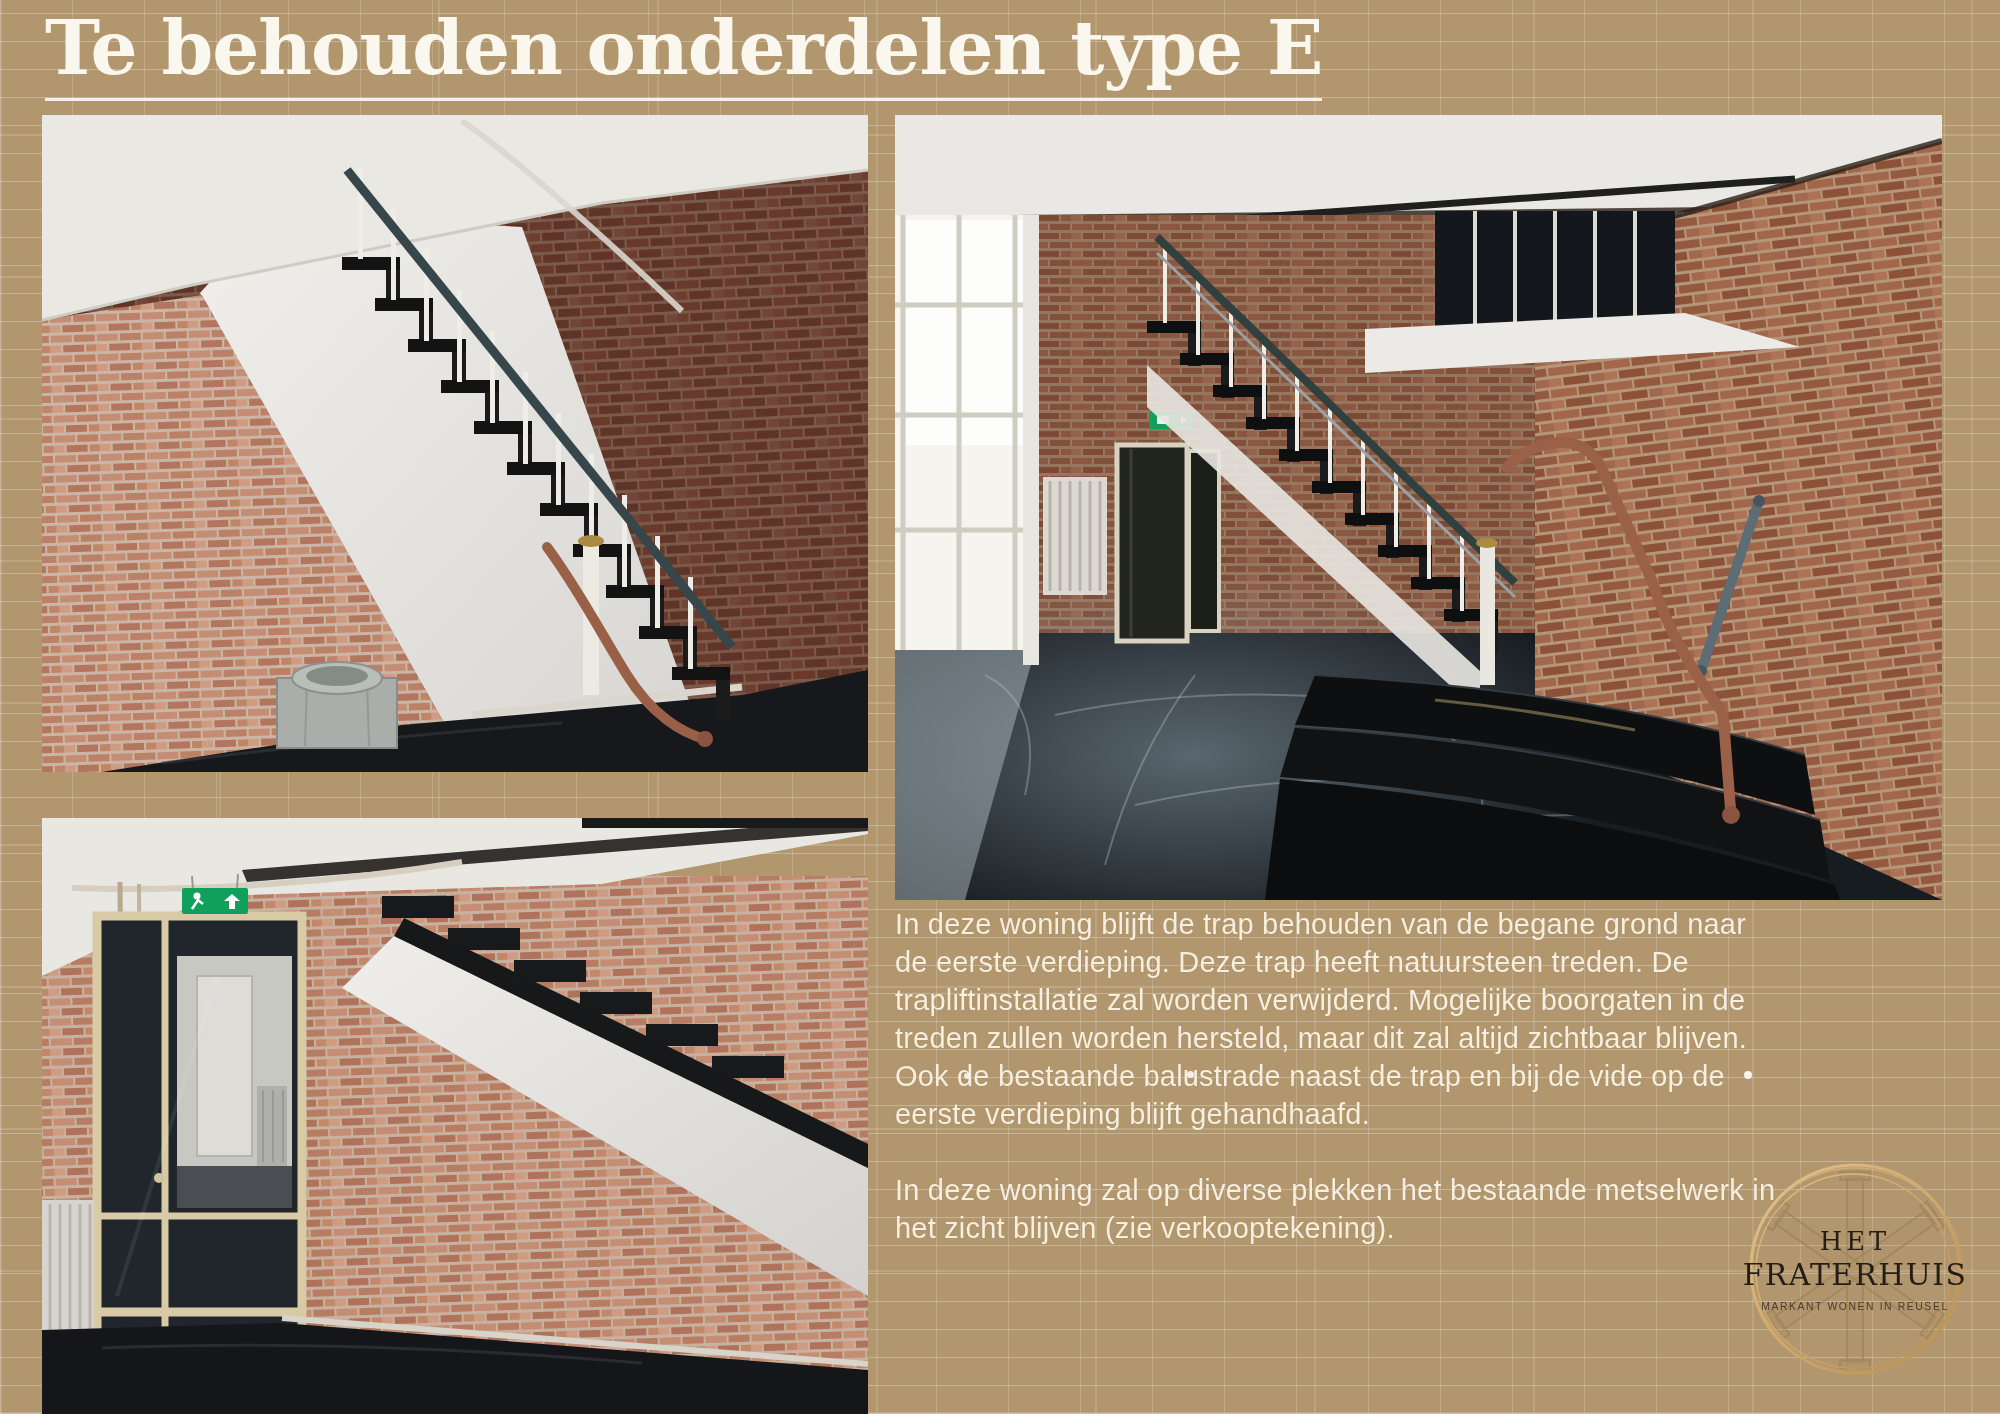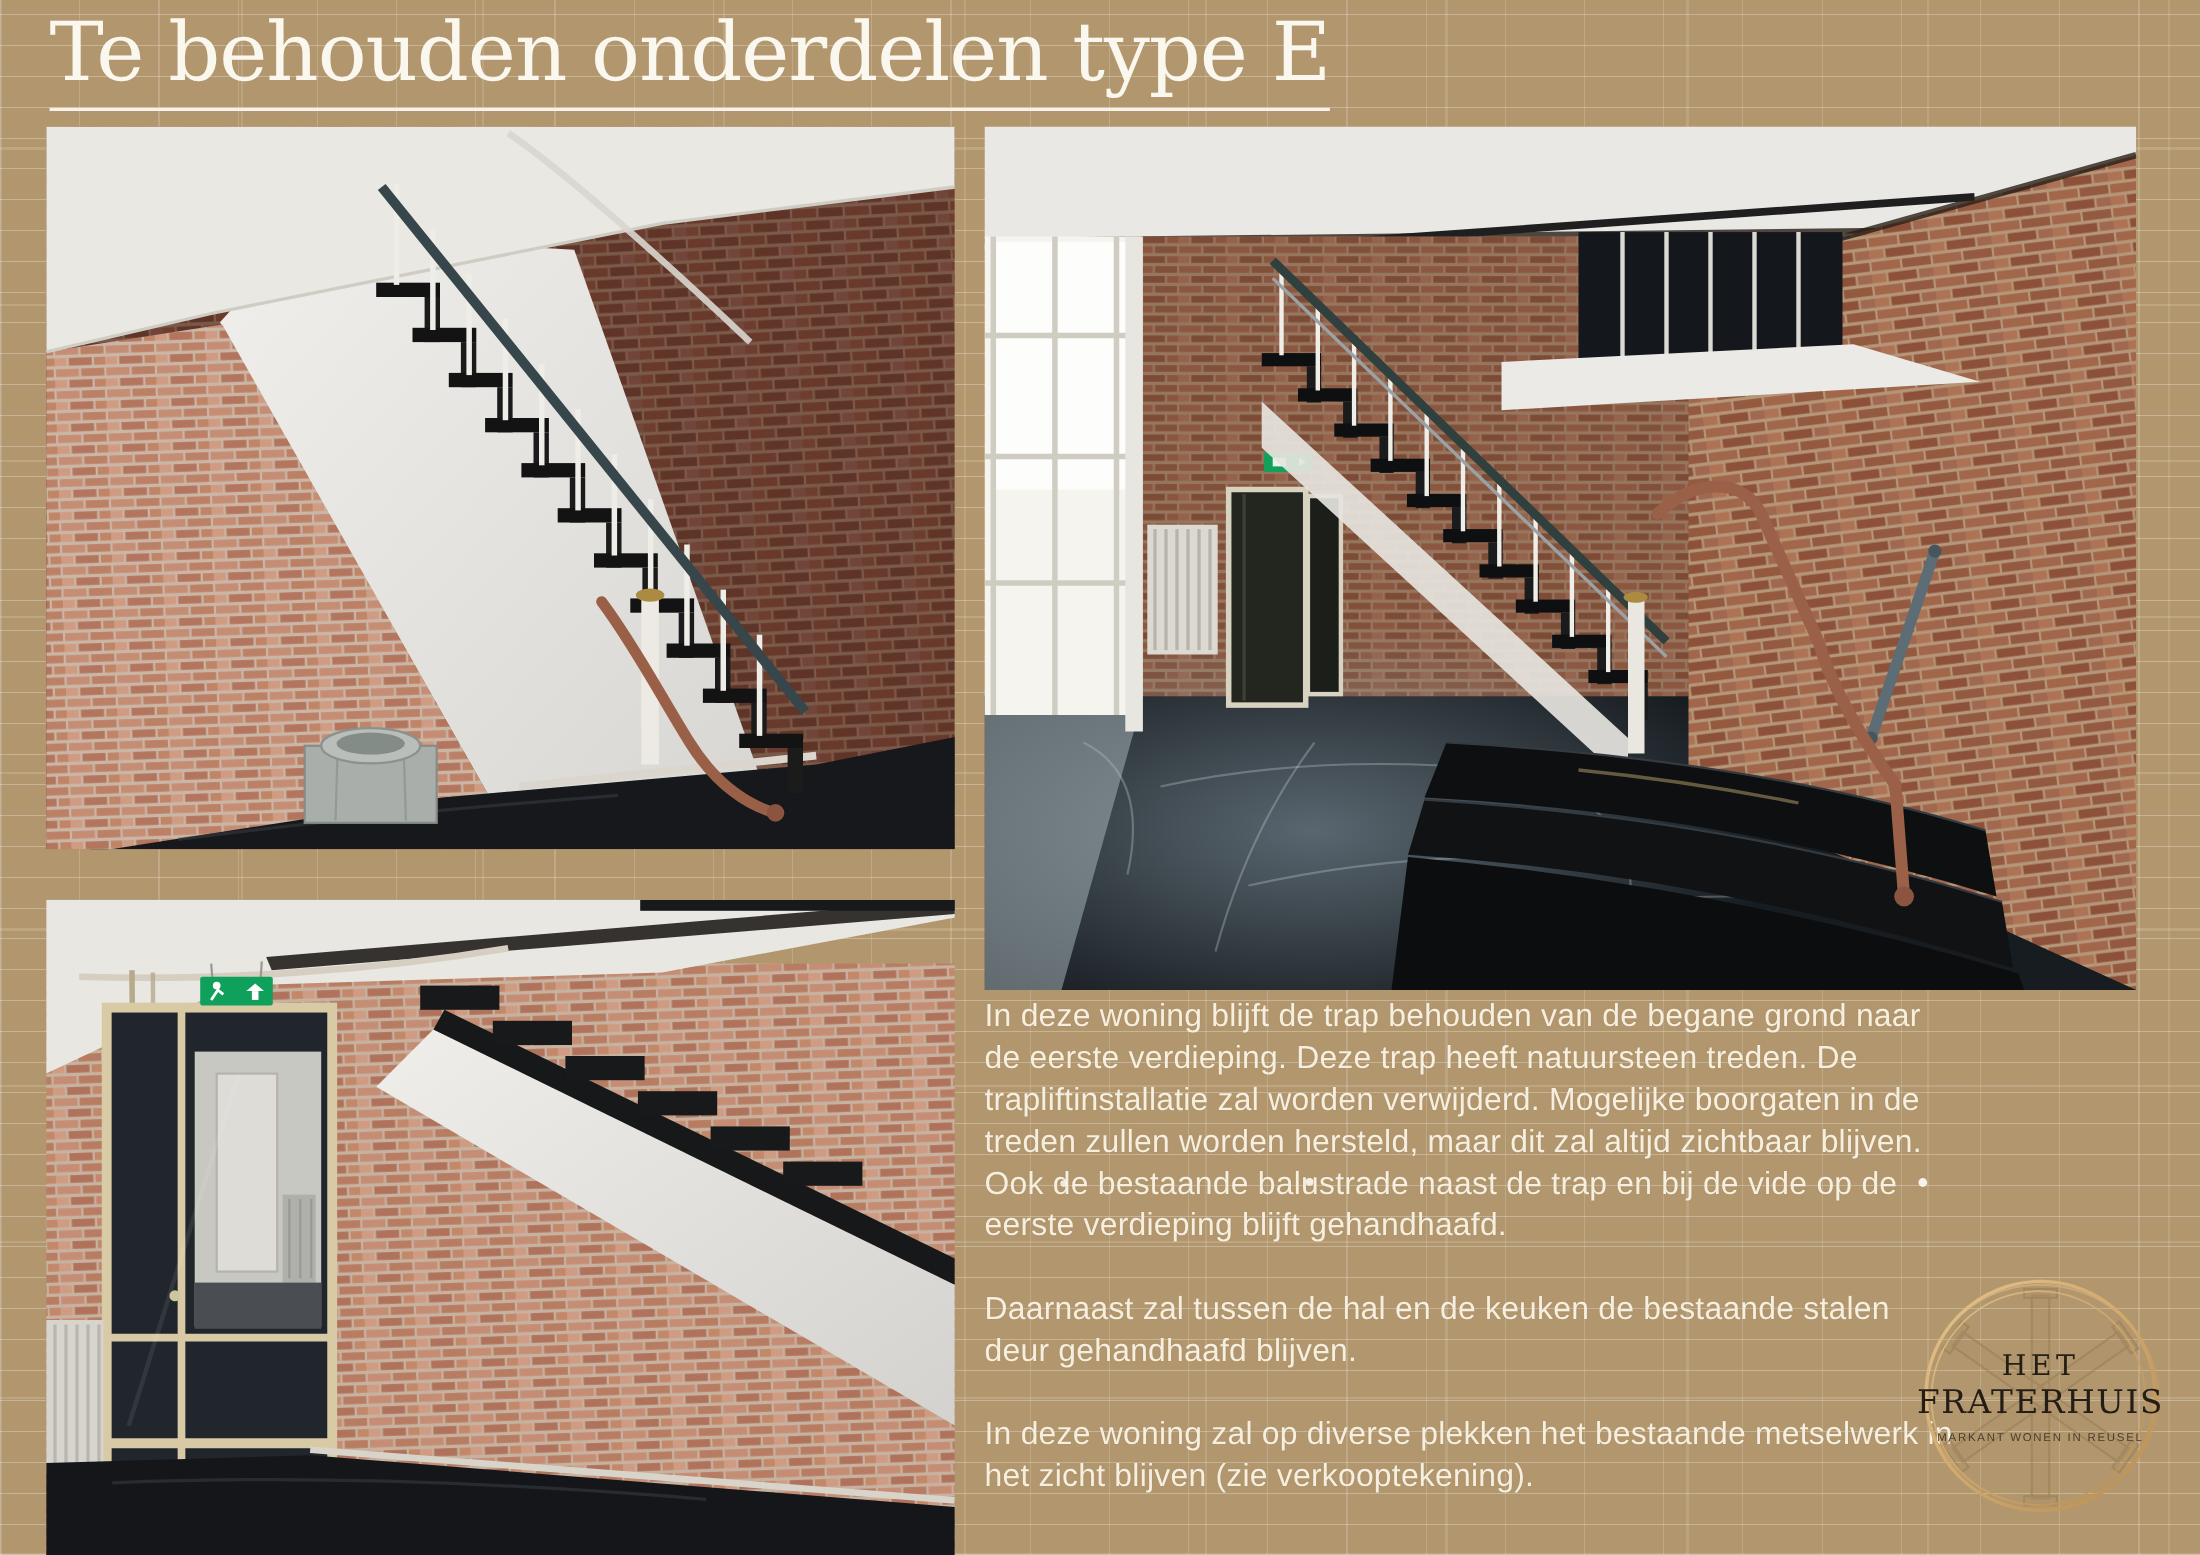--- a/index.html
+++ b/index.html
@@ -10,21 +10,21 @@
       repeating-linear-gradient(0deg, rgba(255,255,255,.28) 0 1px, transparent 1px 28px),
       repeating-linear-gradient(90deg, rgba(255,255,255,.17) 0 1px, transparent 1px 72px),
       repeating-linear-gradient(0deg, rgba(255,255,255,.14) 0 2px, transparent 2px 142px),
       repeating-linear-gradient(90deg, rgba(255,255,255,.12) 0 2px, transparent 2px 219px);
     font-family:"Liberation Sans", sans-serif;
   }
   .title{
     position:absolute;left:45px;top:10px;
     font-family:"DejaVu Serif", serif;
     font-size:74px;line-height:1.05;color:#faf7ef;
-    letter-spacing:-1px;font-weight:400;
+    letter-spacing:-1px;font-weight:700;
     border-bottom:3px solid rgba(250,247,239,.95);
     padding-bottom:10px;display:inline-block;white-space:nowrap;
   }
   .photo{position:absolute;display:block;box-shadow:0 0 0 0 transparent;}
   #photo1{left:42px;top:115px;}
   #photo2{left:42px;top:818px;}
   #photo3{left:895px;top:115px;}
   .textcol{position:absolute;left:895px;top:905px;width:885px;}
   .textcol p{
     margin:0 0 38px 0;font-size:29px;line-height:38px;
@@ -344,21 +344,20 @@
       <path d="M400,612 Q690,630 925,705" stroke="#343b40" stroke-width="2" fill="none"></path>
       <path d="M540,585 Q640,595 740,615" stroke="#8a7a52" stroke-width="3" opacity=".7" fill="none"></path>
     </g>
 
     <path d="M612,352 C648,318 690,320 706,352 L758,468 C772,515 800,560 828,598 L836,700" stroke="#9a6148" stroke-width="11" fill="none" stroke-linecap="round"></path>
     <circle cx="836" cy="700" r="9" fill="#8a5440"></circle>
   </svg>
 
   <div class="textcol">
     <p>In deze woning blijft de trap behouden van de begane grond naar de eerste verdieping. Deze trap heeft natuursteen treden. De trapliftinstallatie zal worden verwijderd. Mogelijke boorgaten in de treden zullen worden hersteld, maar dit zal altijd zichtbaar blijven. Ook de bestaande balustrade naast de trap en bij de vide op de eerste verdieping blijft gehandhaafd.</p>
-    <p>Daarnaast zal tussen de hal en de keuken de bestaande stalen deur gehandhaafd blijven.</p>
     <p>In deze woning zal op diverse plekken het bestaande metselwerk in het zicht blijven (zie verkooptekening).</p>
   </div>
 
   <div class="dot" id="dot1"></div>
   <div class="dot" id="dot2"></div>
   <div class="dot" id="dot3"></div>
 
   <svg class="logo" viewBox="0 0 230 230">
     <defs>
       <linearGradient id="goldG" x1="0" y1="0" x2="1" y2="1">

